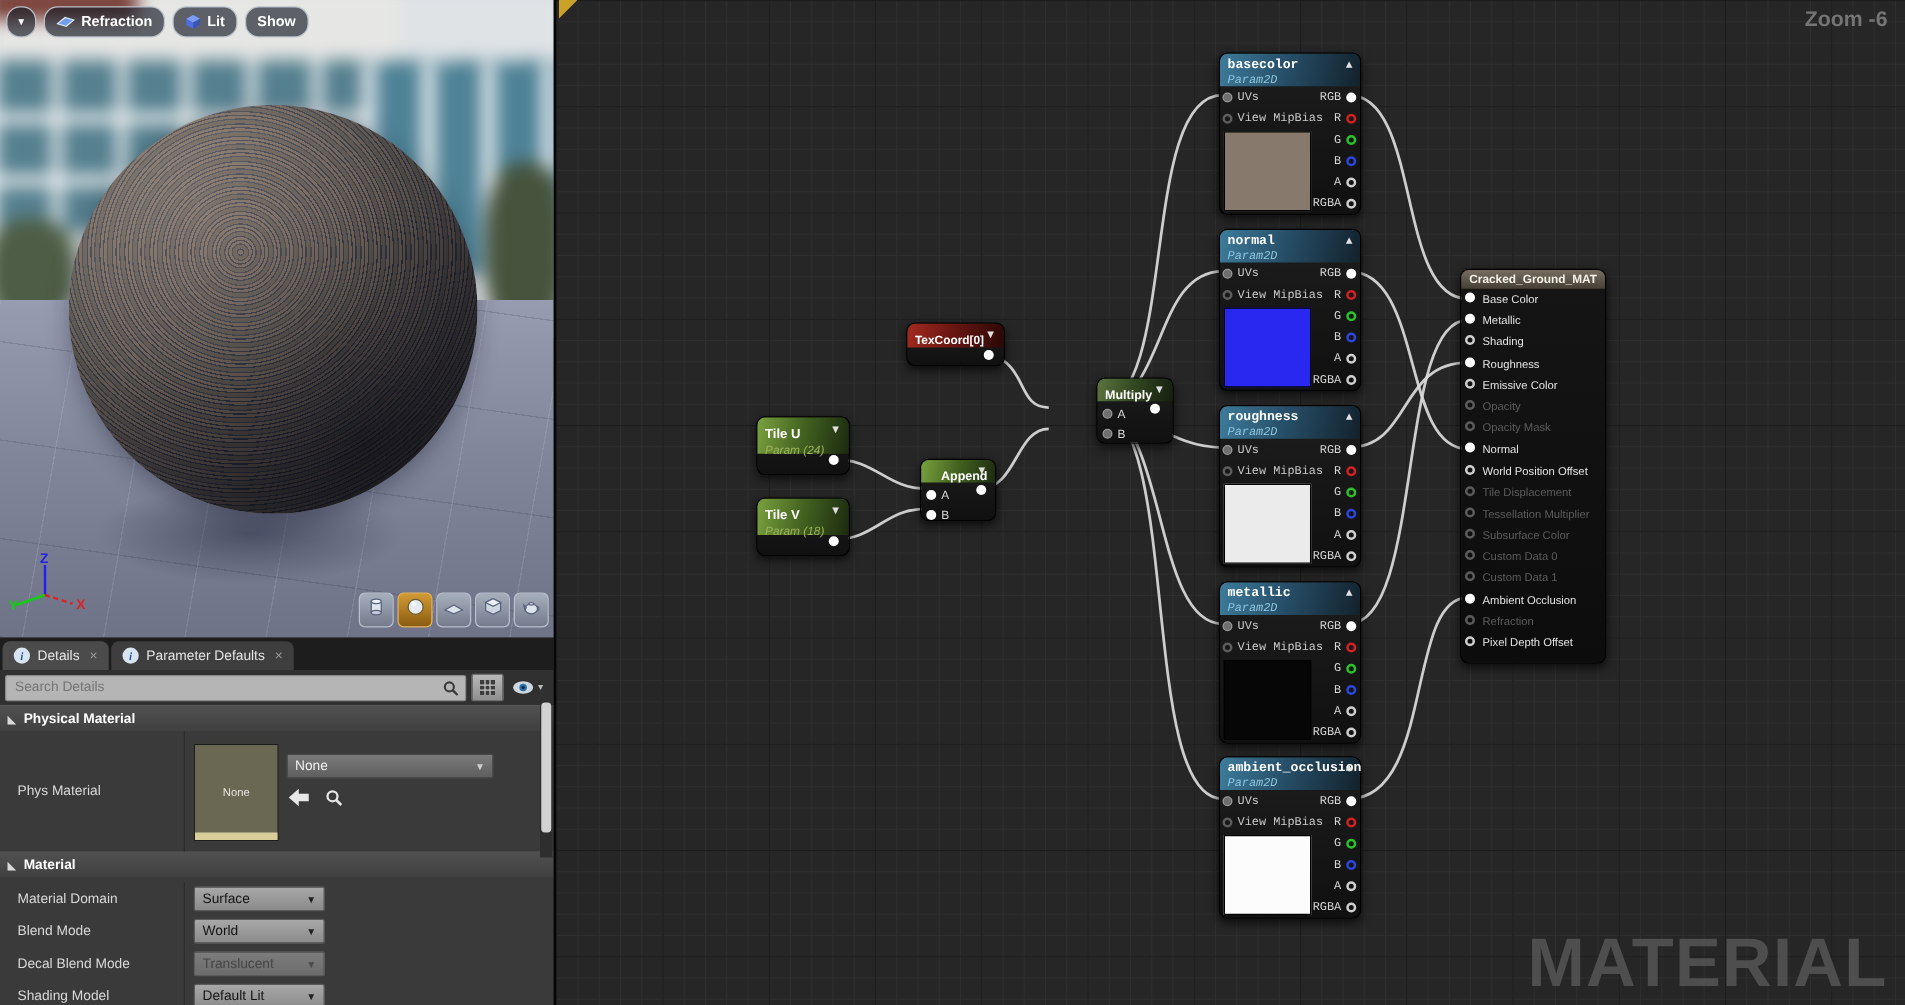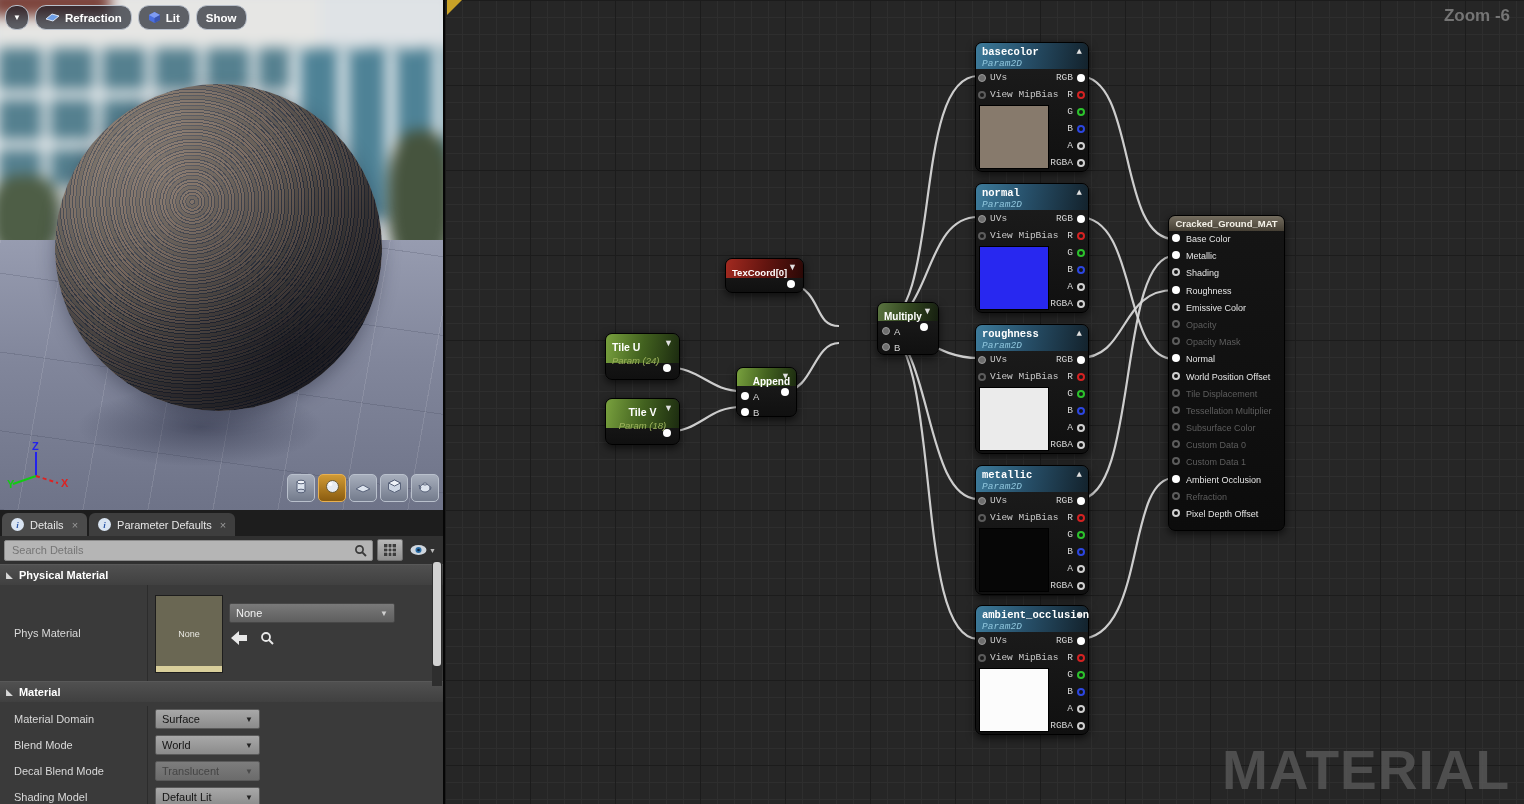--- a/index.html
+++ b/index.html
@@ -596,21 +596,21 @@
 
     <div class="gnode vnode" style="left:160px;top:333px;width:73px;height:45px;">
       <div class="nhead vnode-head-green" style="height:24px;">
         <span class="nt">Tile U</span>
         <div class="ns">Param (24)</div>
         <span class="ncol">▼</span>
       </div>
       <span class="pin filled out-pin" style="right:8px;top:30px;"></span>
     </div>
 
-    <div class="gnode vnode" style="left:160px;top:398px;width:73px;height:45px;text-align:center;">
+    <div class="gnode vnode" style="left:160px;top:398px;width:73px;height:45px;">
       <div class="nhead vnode-head-green" style="height:24px;">
         <span class="nt">Tile V</span>
         <div class="ns">Param (18)</div>
         <span class="ncol">▼</span>
       </div>
       <span class="pin filled out-pin" style="right:8px;top:30px;"></span>
     </div>
 
     <div class="gnode vnode" style="left:291px;top:367px;width:59px;height:48px;text-align:right;">
       <div class="nhead vnode-head-green" style="height:13px;">

